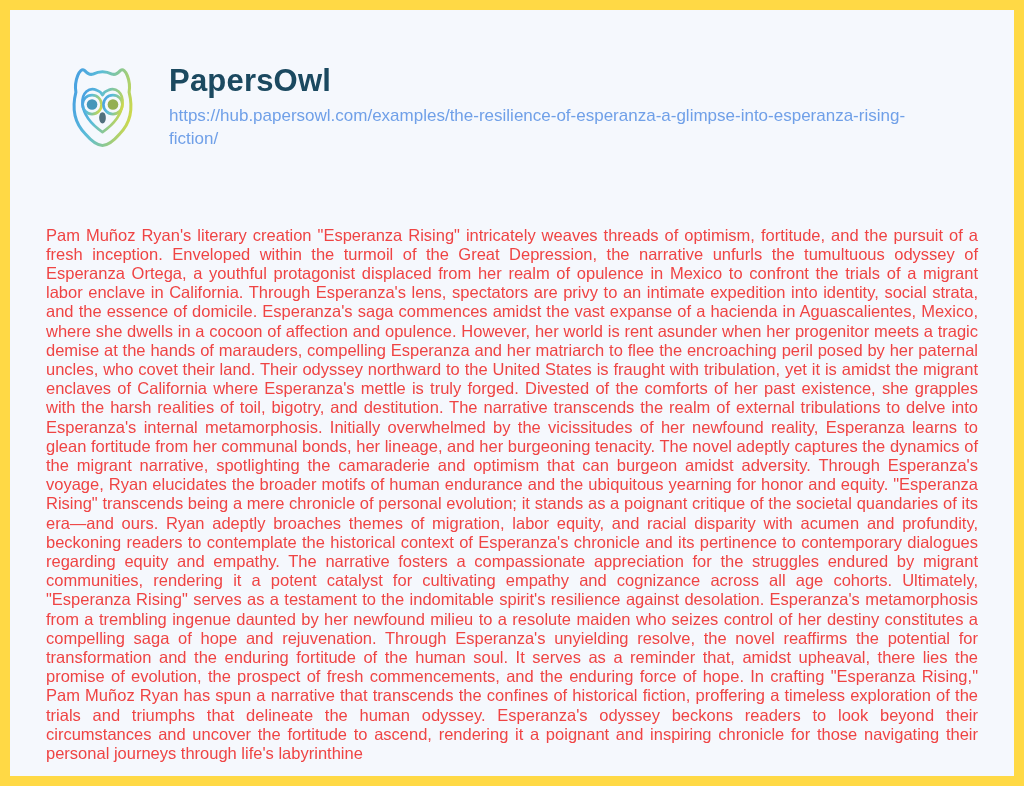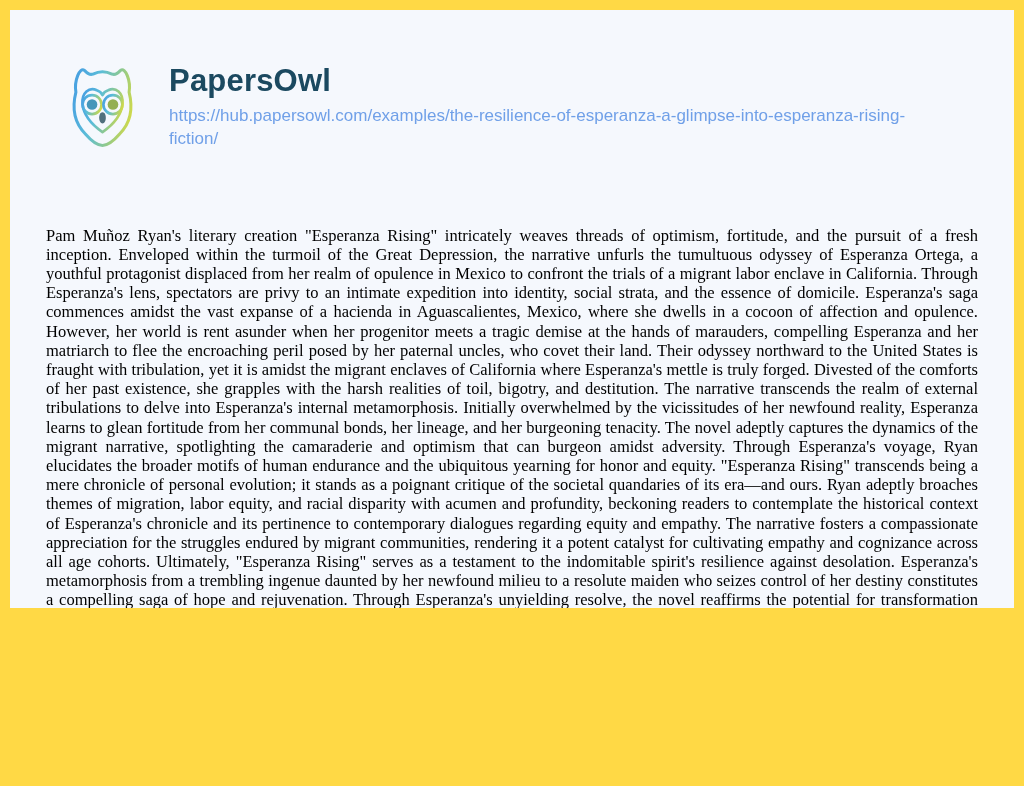--- a/index.html
+++ b/index.html
@@ -7,21 +7,21 @@
     width: 1024px;
     height: 786px;
     background: #ffd945;
     font-family: "Liberation Sans", sans-serif;
     overflow: hidden;
     position: relative;
   }
   .page-content {
     position: absolute;
     left: 10px; top: 10px;
-    width: 1004px; height: 598px;
+    width: 1004px; height: 766px;
     background: #f5f8fd;
     overflow: hidden;
   }
   .site-header {
     display: flex;
     align-items: flex-start;
     margin: 48px 0 0 45px;
     gap: 19px;
   }
   .logo-box { width: 95px; height: 95px; flex: 0 0 auto; }
@@ -49,24 +49,24 @@
     margin: 20px 36px 0 36px;
     font-size: 29px;
     font-weight: 400;
     color: #404e58;
     line-height: 38.5px;
     letter-spacing: 0.2px;
   }
   .article-body {
     margin: 14px 36px 0 36px;
     width: 932px;
-    font-family: Liberation Serif, serif;
+    font-family: Liberation Sans, sans-serif;
     font-size: 16.5px;
     line-height: 19.2px;
-    color: #000000;
+    color: #ef4444;
     text-align: justify;
   }
 </style>
 </head>
 <body>
 
 <div class="page-content">
 
   <header class="site-header">
     <div class="logo-box">

